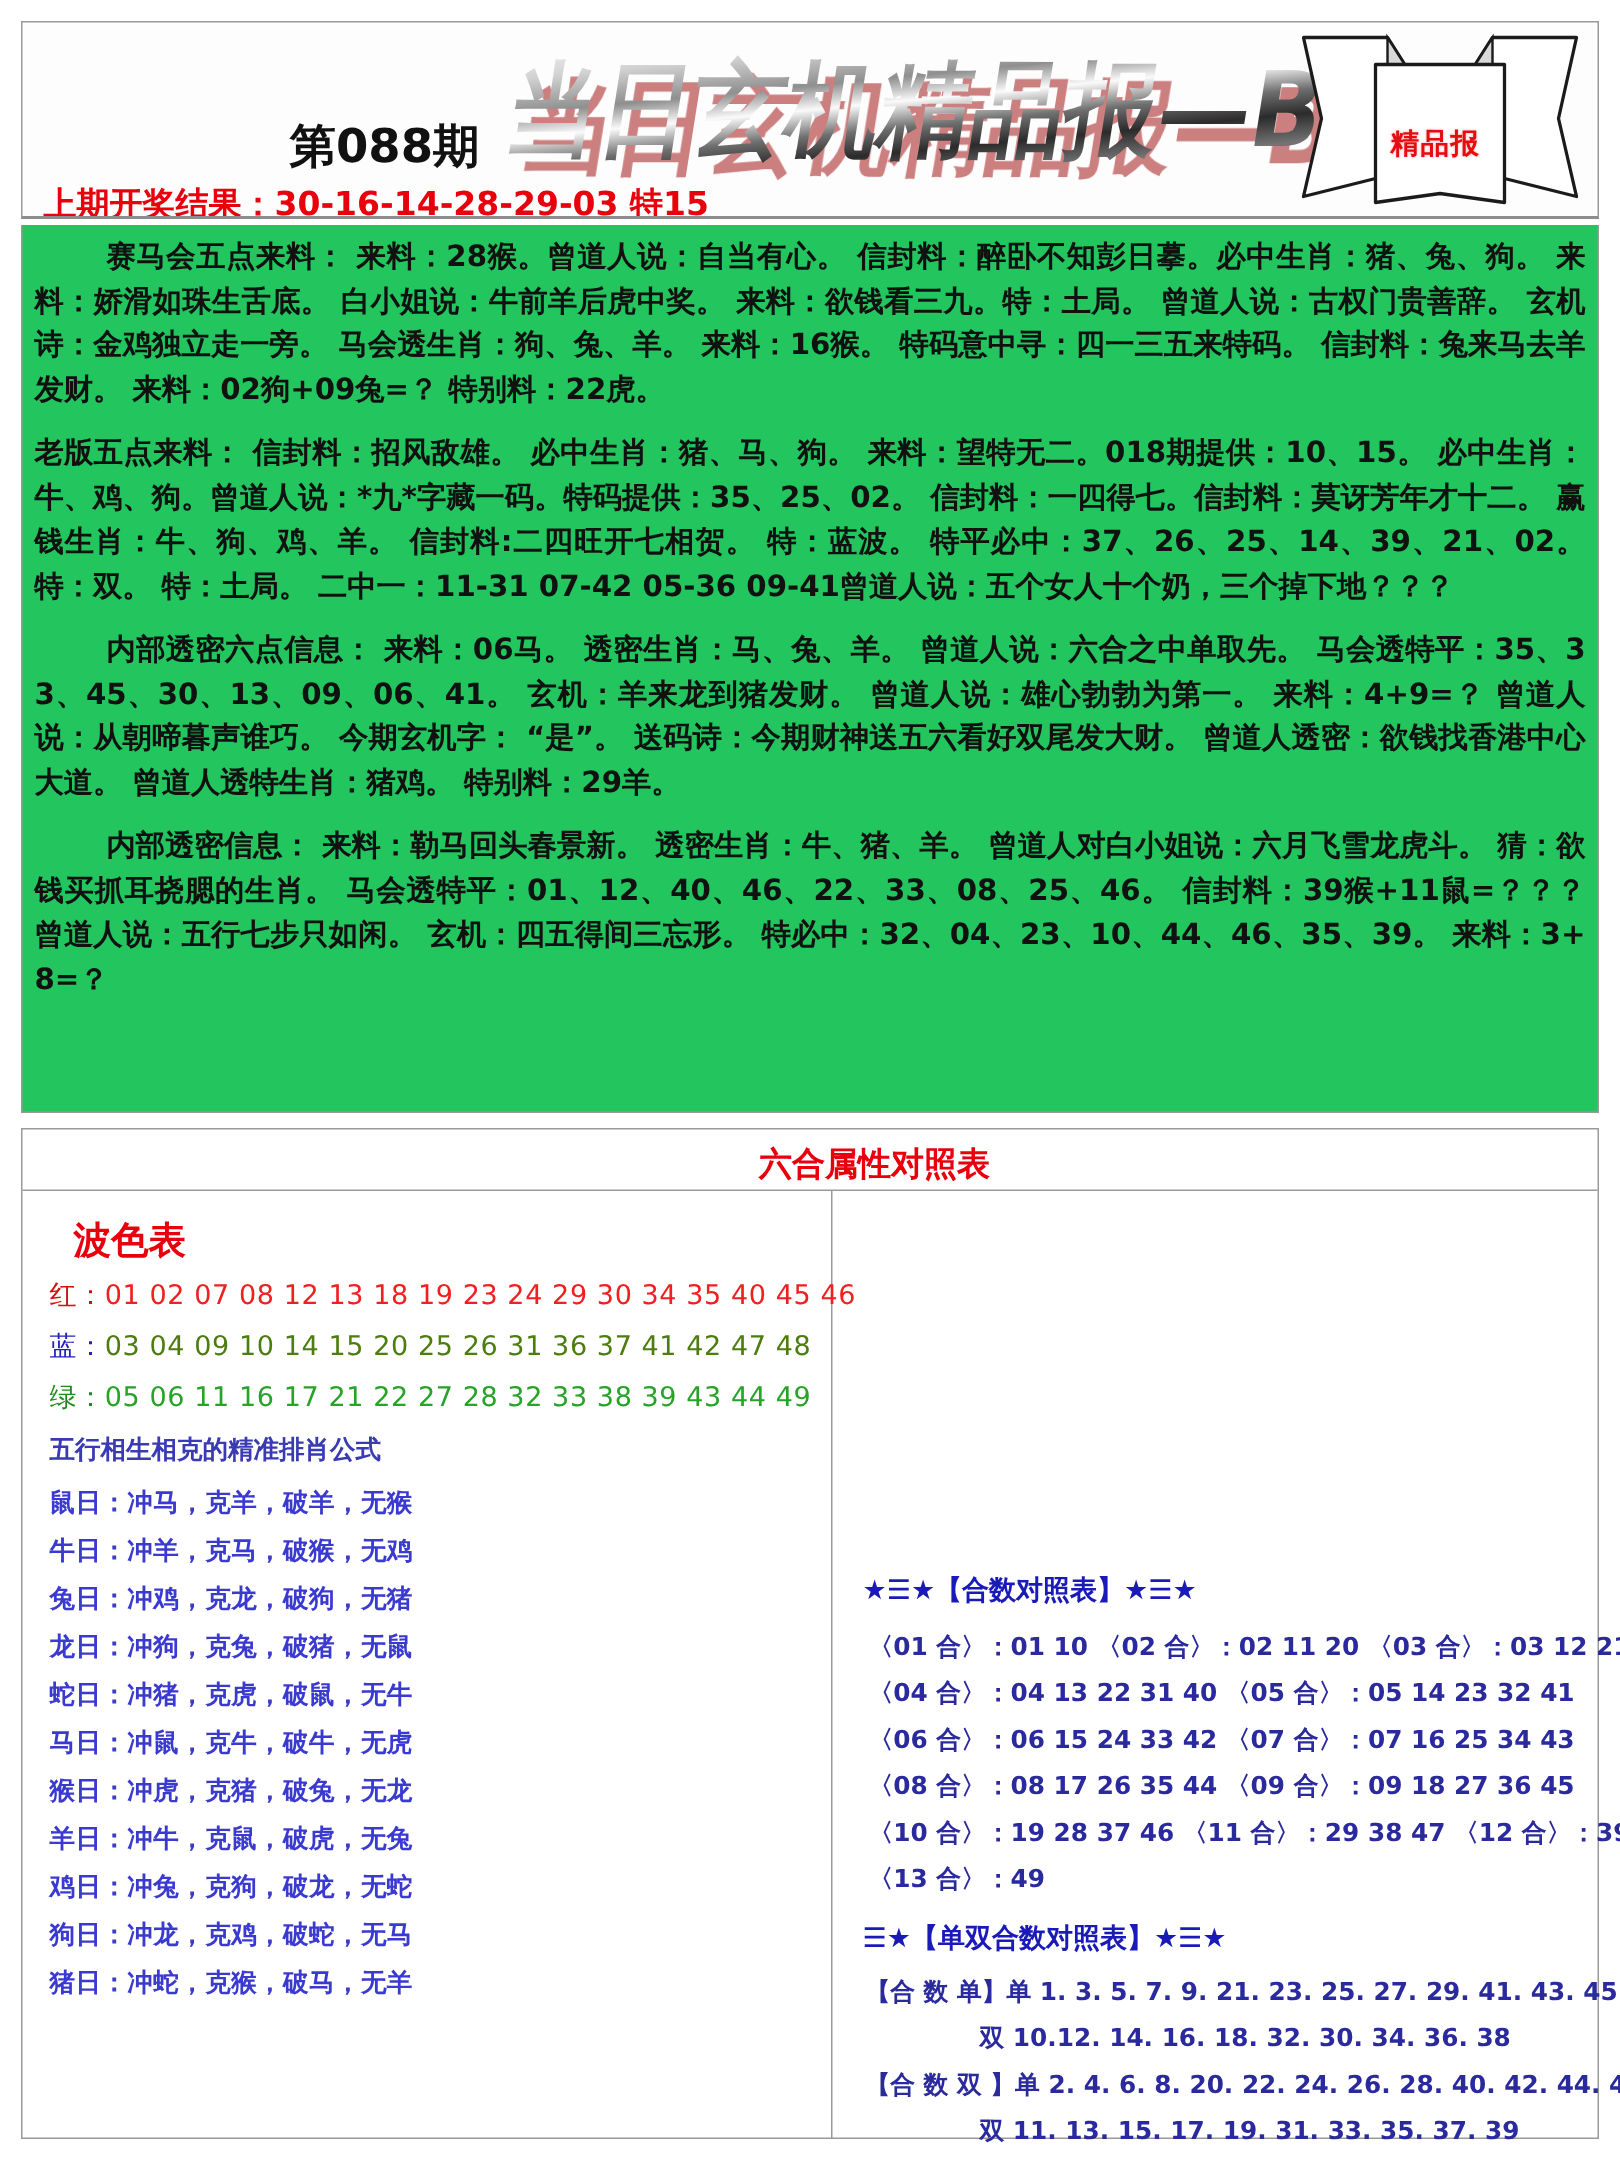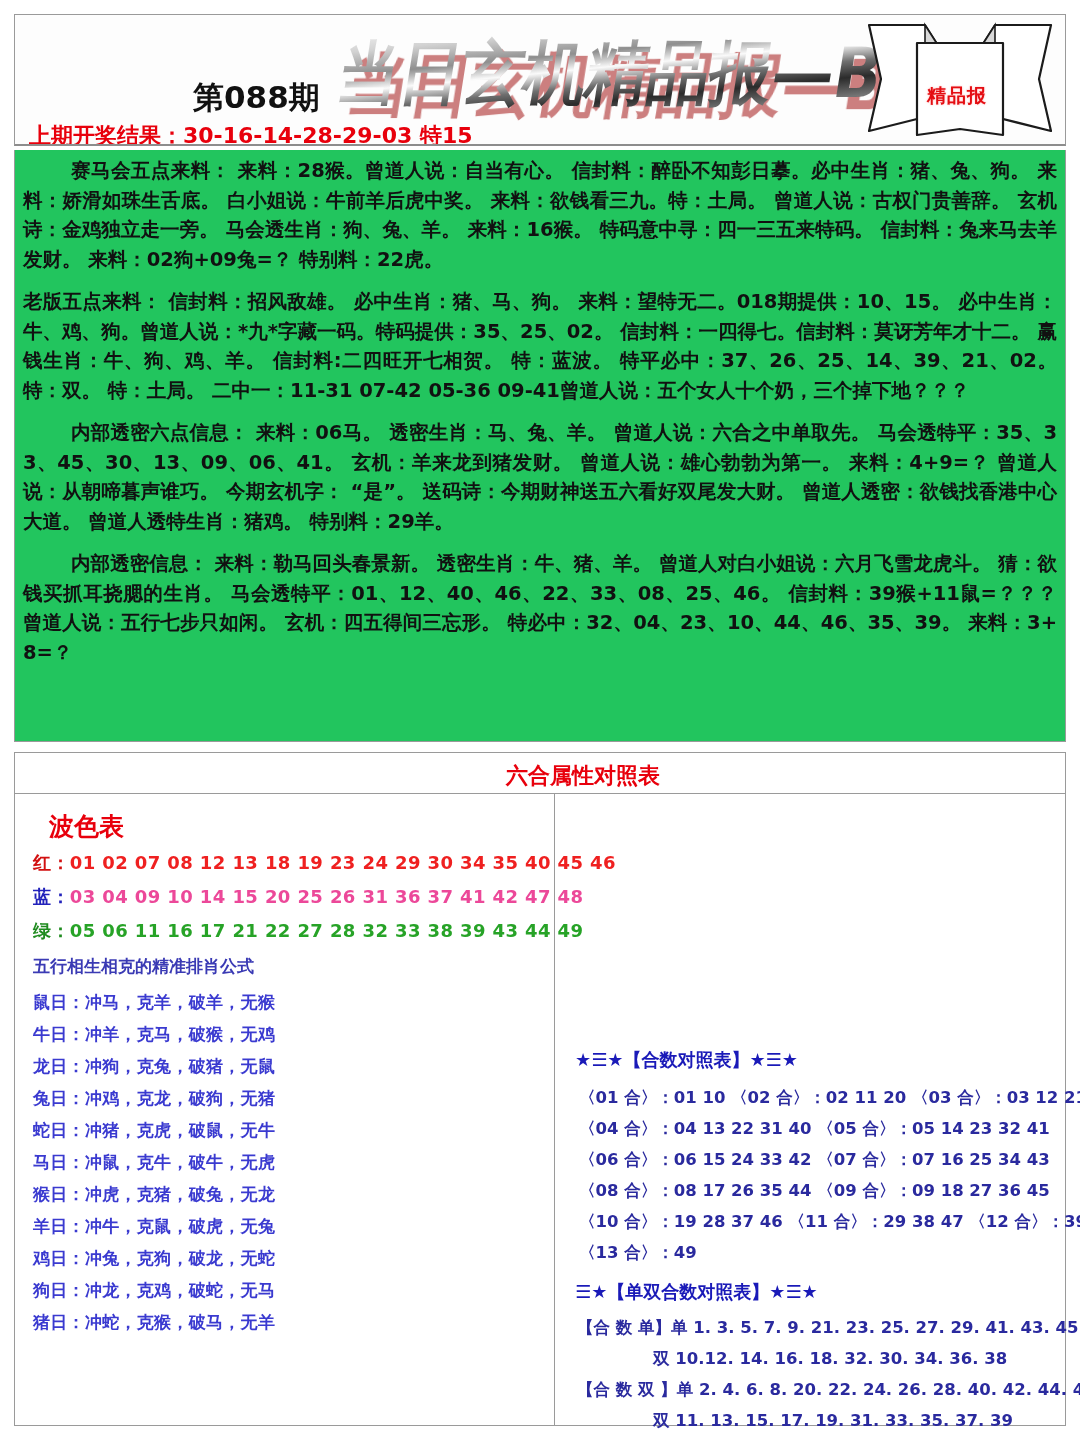--- a/index.html
+++ b/index.html
@@ -106,28 +106,28 @@
   .col-right{
     flex:1;box-sizing:border-box;
     padding:10px 0 0 14px;position:relative;
   }
 
   .bose-title{
     font-size:25px;font-weight:bold;color:#e8000c;
     margin:6px 0 8px 16px;
   }
   .bose-row{
-    font-size:18px;font-weight:bold;margin:0 0 10px 0;
+    font-size:18px;font-weight:normal;margin:0 0 10px 0;
     white-space:nowrap;letter-spacing:.4px;
   }
   .bose-row .lab{color:#111;}
   .bose-row.red .lab{color:#d21010;}
   .bose-row.red .nums{color:#ef2020;}
   .bose-row.blue .lab{color:#2222bb;}
-  .bose-row.blue .nums{color:#ec4899;}
+  .bose-row.blue .nums{color:#4d7c0f;}
   .bose-row.green .lab{color:#1f8b1f;}
   .bose-row.green .nums{color:#27a327;}
 
   .formula-title{
     font-size:17px;font-weight:bold;color:#3a3ab4;
     margin:12px 0 8px 0;
   }
   .zrow{
     font-size:17px;font-weight:bold;color:#3a3ad0;
     line-height:32px;white-space:nowrap;letter-spacing:.3px;
@@ -204,22 +204,22 @@
           <span class="lab">蓝：</span><span class="nums">03 04  09 10  14 15  20 25 26  31  36 37  41 42  47 48</span>
         </div>
         <div class="bose-row green">
           <span class="lab">绿：</span><span class="nums">05 06  11 16 17  21 22 27 28  32 33  38 39  43 44  49</span>
         </div>
 
         <div class="formula-title">五行相生相克的精准排肖公式</div>
 
         <div class="zrow">鼠日：冲马，克羊，破羊，无猴</div>
         <div class="zrow">牛日：冲羊，克马，破猴，无鸡</div>
+        <div class="zrow">兔日：冲鸡，克龙，破狗，无猪</div>
         <div class="zrow">龙日：冲狗，克兔，破猪，无鼠</div>
-        <div class="zrow">兔日：冲鸡，克龙，破狗，无猪</div>
         <div class="zrow">蛇日：冲猪，克虎，破鼠，无牛</div>
         <div class="zrow">马日：冲鼠，克牛，破牛，无虎</div>
         <div class="zrow">猴日：冲虎，克猪，破兔，无龙</div>
         <div class="zrow">羊日：冲牛，克鼠，破虎，无兔</div>
         <div class="zrow">鸡日：冲兔，克狗，破龙，无蛇</div>
         <div class="zrow">狗日：冲龙，克鸡，破蛇，无马</div>
         <div class="zrow">猪日：冲蛇，克猴，破马，无羊</div>
       </div>
 
       <div class="col-right">

